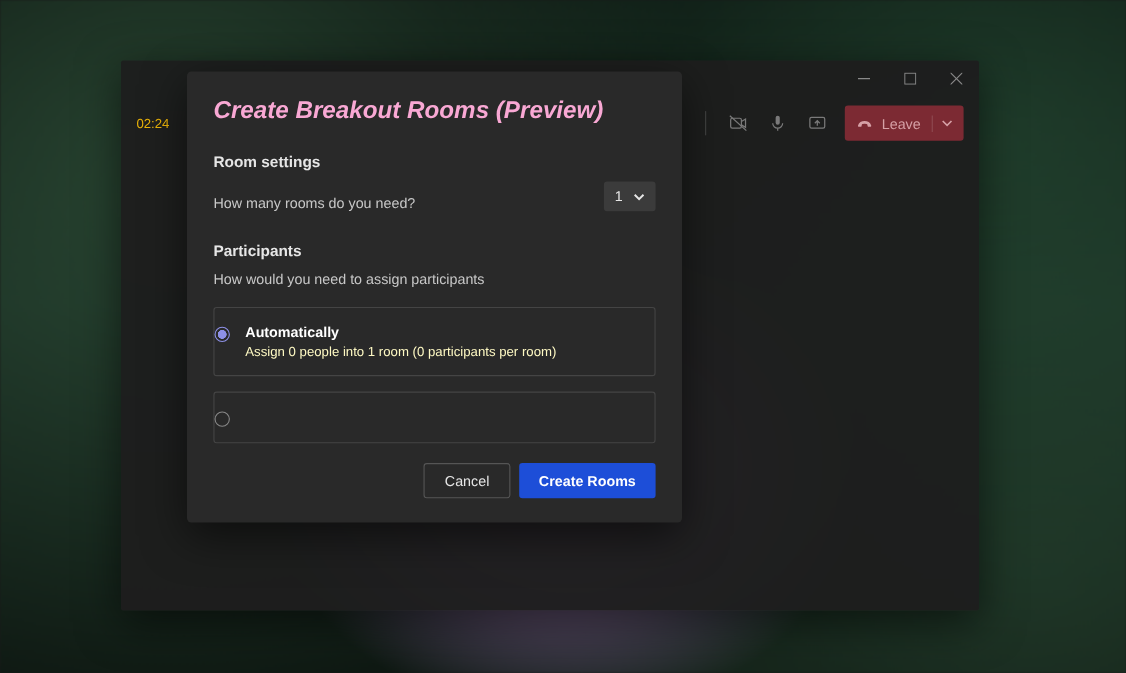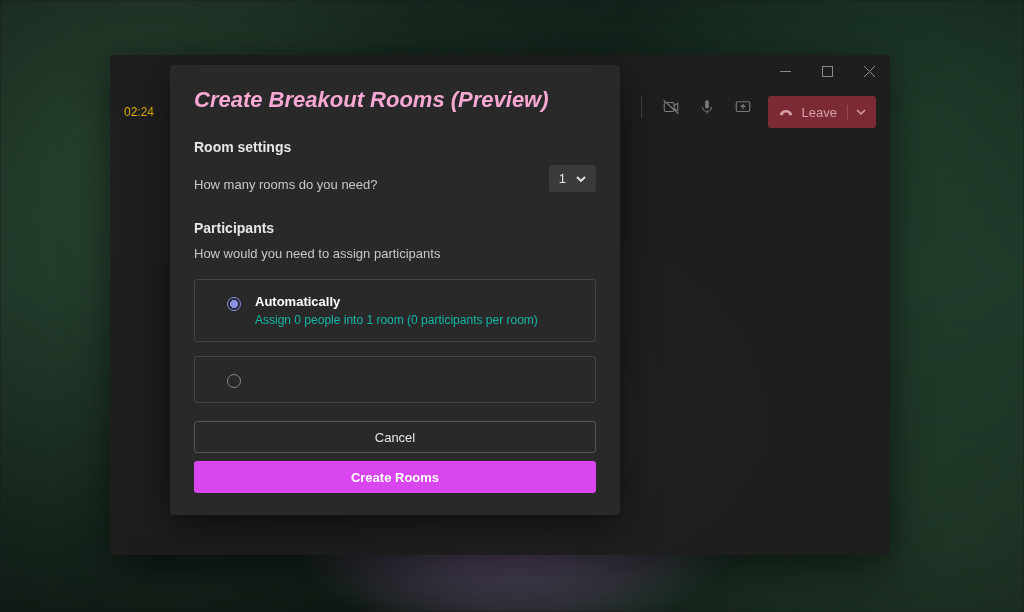--- a/index.html
+++ b/index.html
@@ -93,20 +93,21 @@
       display: flex;
       align-items: center;
       justify-content: center;
       color: #7a7a7a;
       cursor: pointer;
     }
     .tool-icon svg { width: 18px; height: 18px; stroke: currentColor; stroke-width: 1.5; fill: none; }
     .right-tools {
       margin-left: auto;
       display: flex;
+      align-items: center;
       gap: 14px;
     }
     .divider-v {
       width: 1px;
       height: 22px;
       background: #444;
       margin: 0 4px;
     }
     .leave-btn {
       display: flex;
@@ -169,21 +170,21 @@
     }
     .selectbox svg { width: 10px; height: 10px; stroke: currentColor; stroke-width: 1.8; fill: none; }
     .subtext {
       font-size: 13px;
       color: #c8c8c8;
       margin-bottom: 18px;
     }
     .option-card {
       border: 1px solid #444;
       border-radius: 3px;
-      padding: 14px 32px;
+      padding: 14px 0;
       display: flex;
       align-items: flex-start;
       gap: 14px;
       margin-bottom: 14px;
       cursor: pointer;
     }
     .radio {
       width: 14px;
       height: 14px;
       border-radius: 50%;
@@ -197,47 +198,46 @@
       background: radial-gradient(circle, #8d90e6 0% 45%, transparent 50%);
     }
     .option-title {
       font-size: 13px;
       font-weight: 600;
       color: #fff;
       margin-bottom: 4px;
     }
     .option-desc {
       font-size: 12px;
-      color: #14b8a6;
+      color: #fef9c3;
     }
     .modal-actions {
       display: flex;
       justify-content: flex-end;
       gap: 8px;
       margin-top: 18px;
-      flex-direction: column;
     }
     .btn {
       height: 32px;
       padding: 0 18px;
       border-radius: 3px;
       font-size: 13px;
       display: flex;
       align-items: center;
       justify-content: center;
       cursor: pointer;
       border: none;
     }
     .btn-secondary {
       background: transparent;
       border: 1px solid #555;
       color: #e6e6e6;
     }
     .btn-primary {
-      background: #d946ef;
+      background: #1d4ed8;
       color: #fff;
       font-weight: 600;
     }
   </style>
 </head>
 <body>
 
 <div class="wallpaper"></div>
 
 <div class="window">

